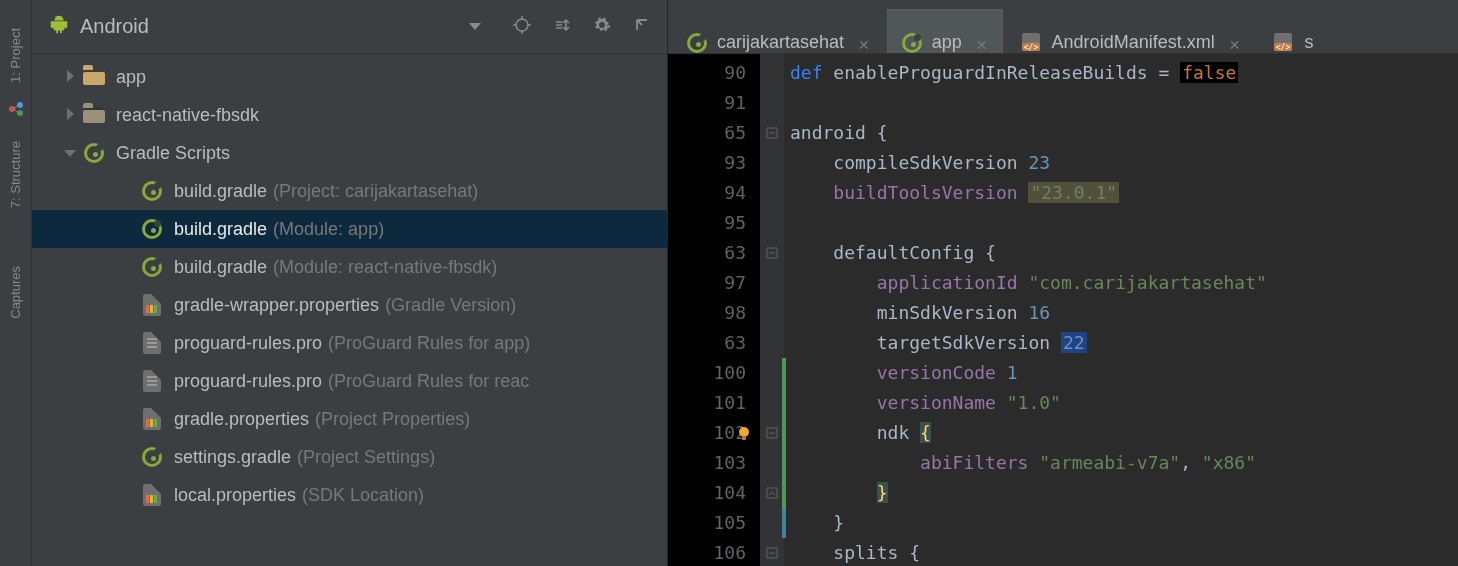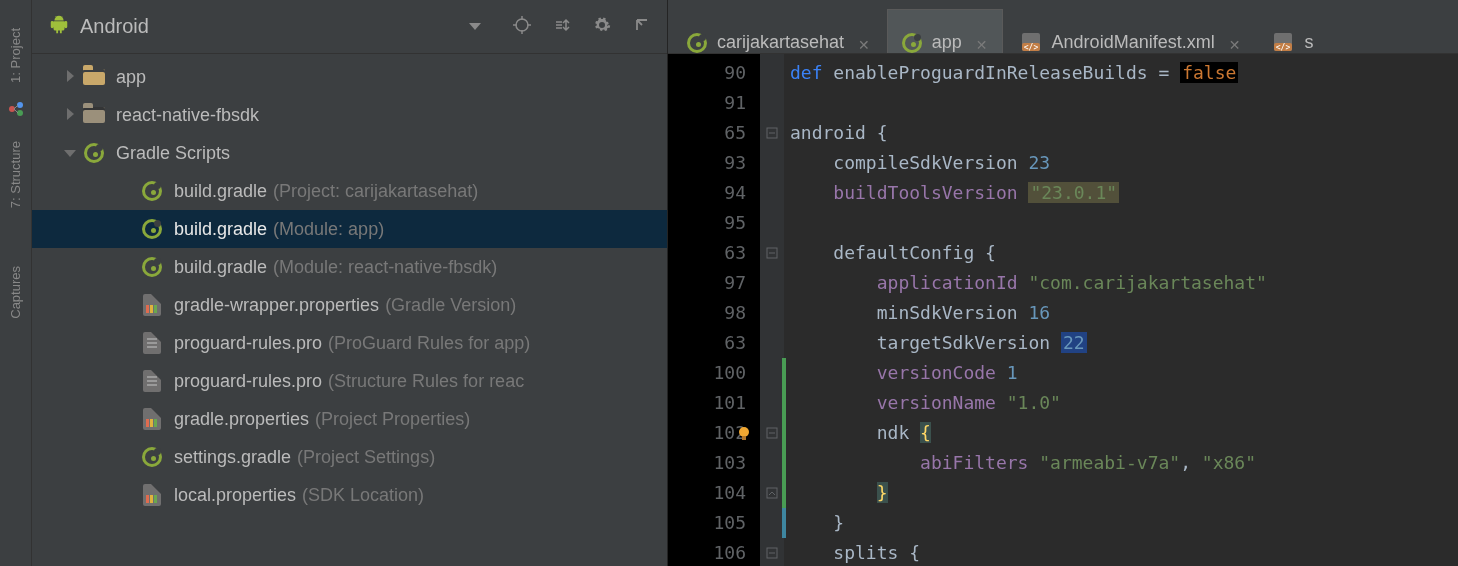--- a/index.html
+++ b/index.html
@@ -317,21 +317,21 @@
           <span class="file-icon file-lines"></span>
         </span>
         <span class="lbl">proguard-rules.pro</span>
         <span class="hint">(ProGuard Rules for app)</span>
       </div>
       <div class="tree-row indent2">
         <span class="ticon">
           <span class="file-icon file-lines"></span>
         </span>
         <span class="lbl">proguard-rules.pro</span>
-        <span class="hint">(Structure Rules for reac</span>
+        <span class="hint">(ProGuard Rules for reac</span>
       </div>
       <div class="tree-row indent2">
         <span class="ticon">
           <span class="file-icon file-bars"></span>
         </span>
         <span class="lbl">gradle.properties</span>
         <span class="hint">(Project Properties)</span>
       </div>
       <div class="tree-row indent2">
         <span class="ticon">

